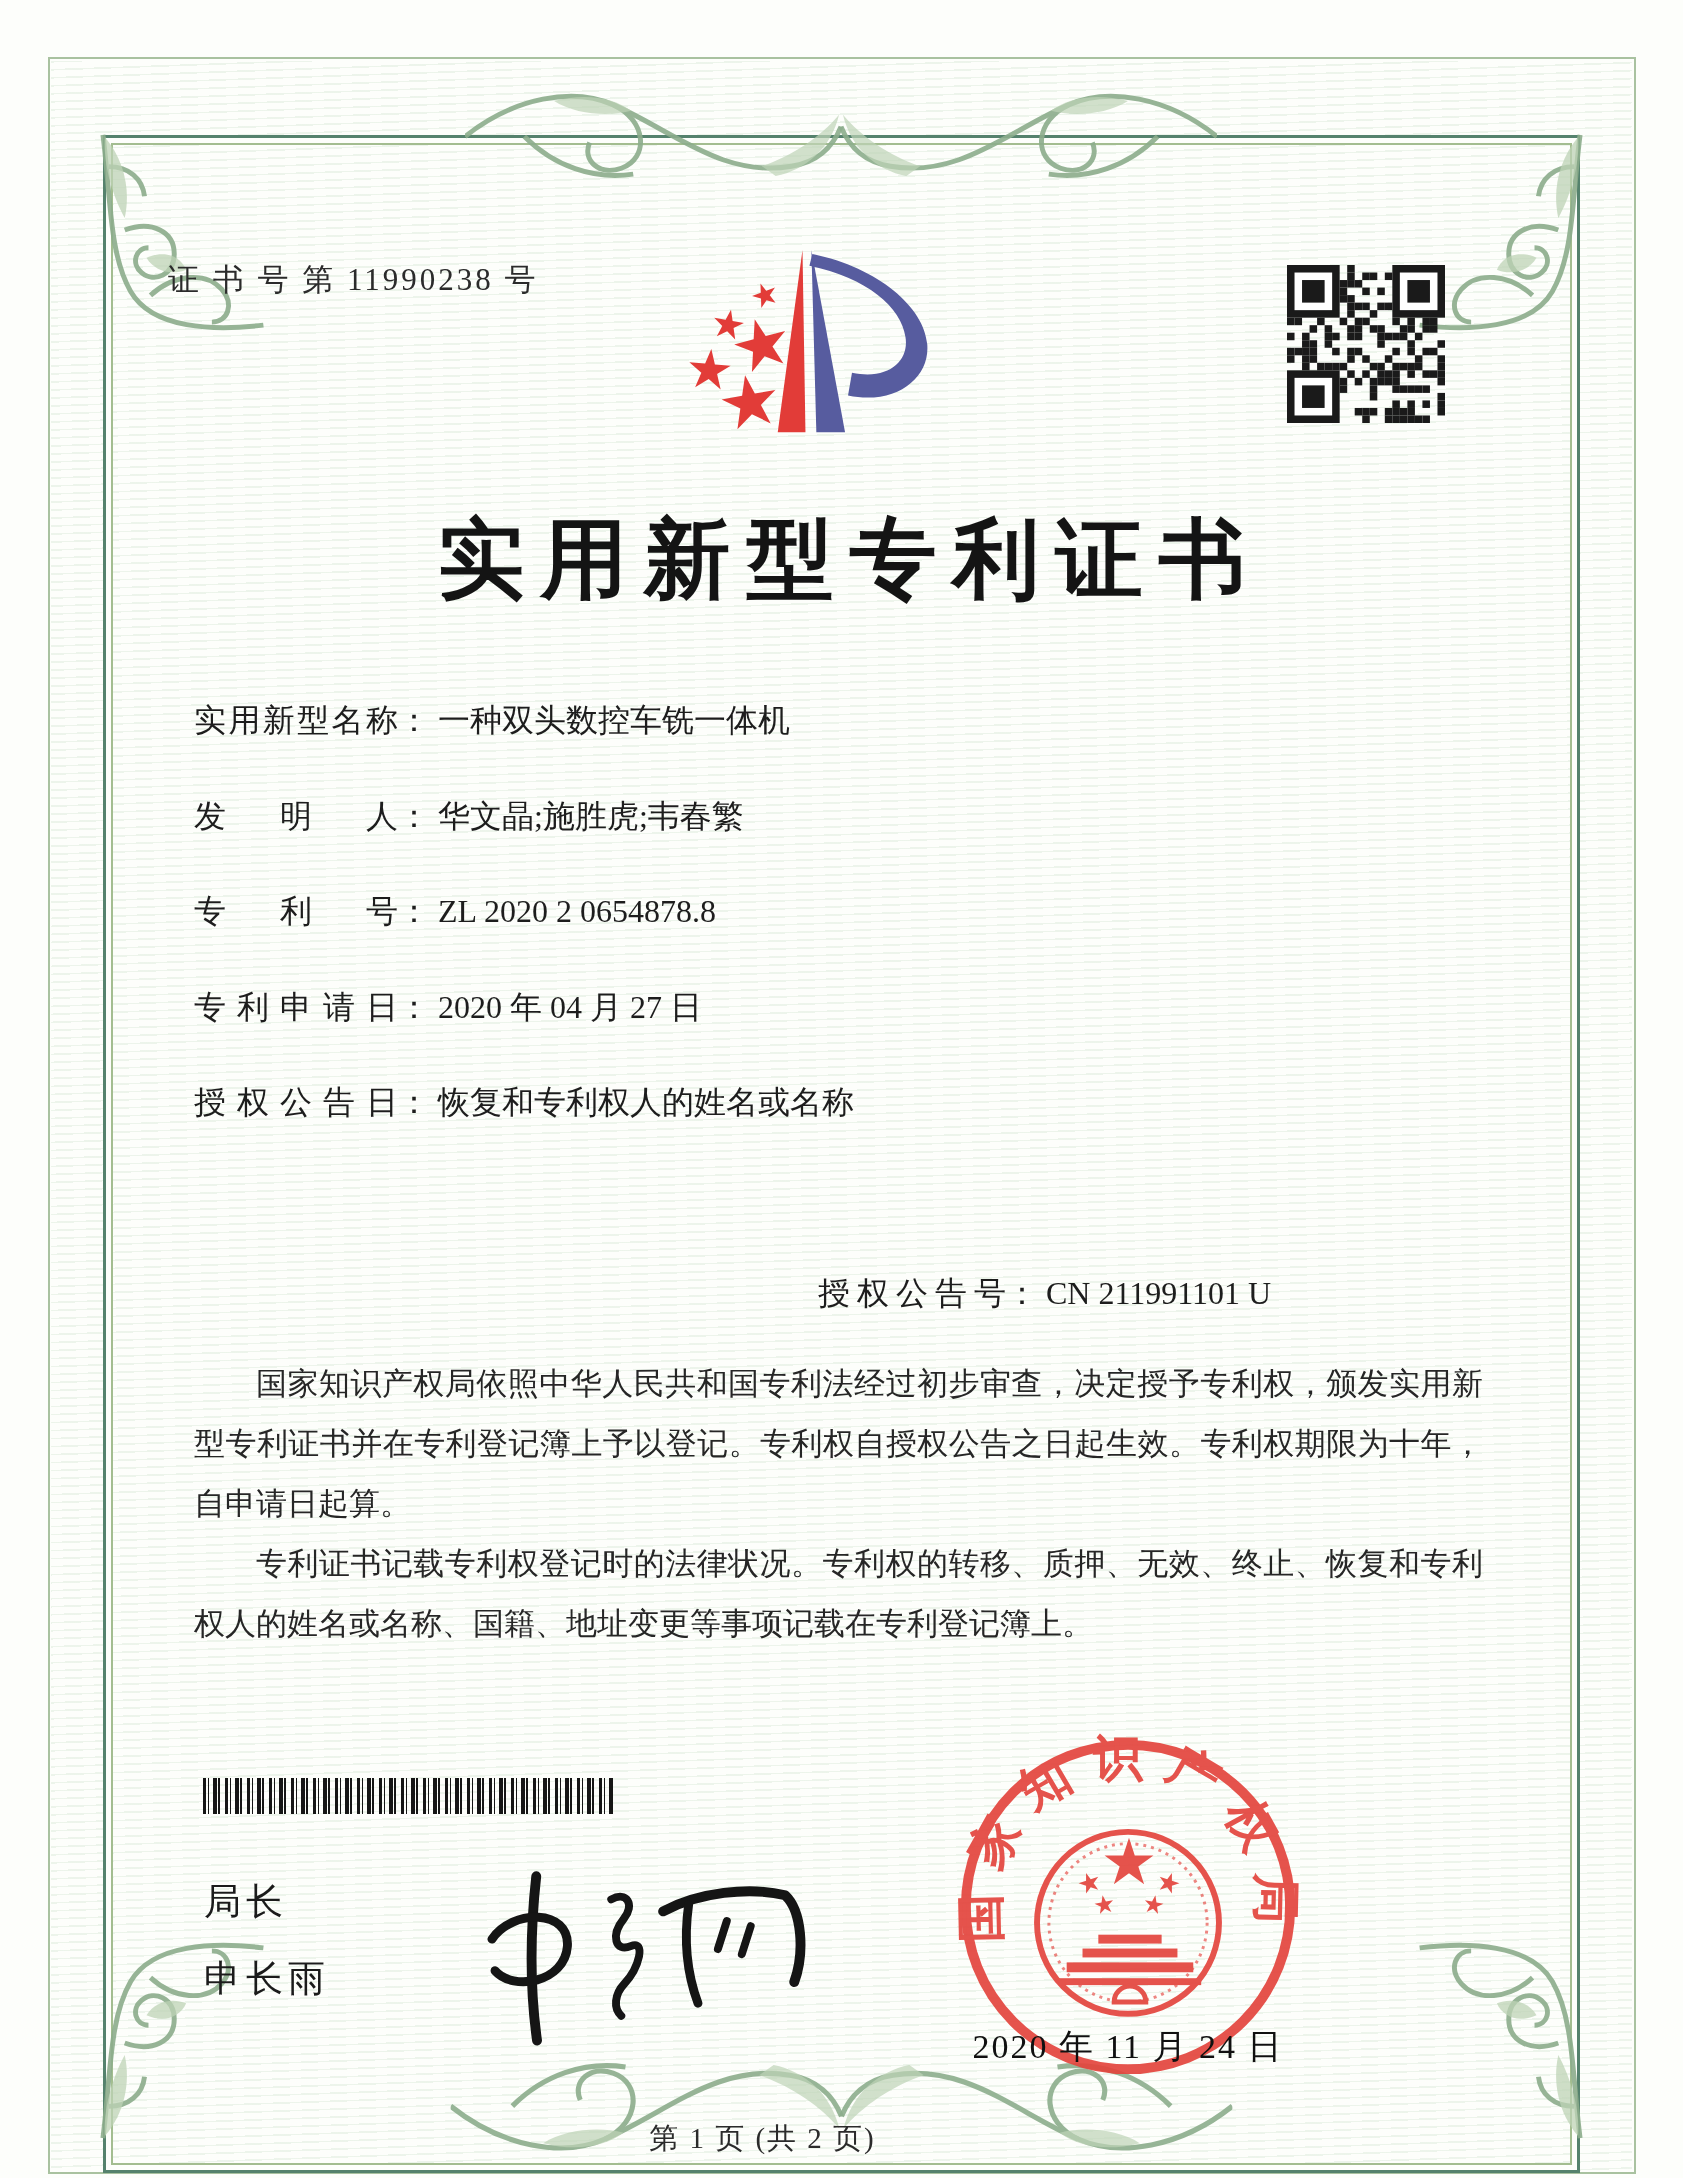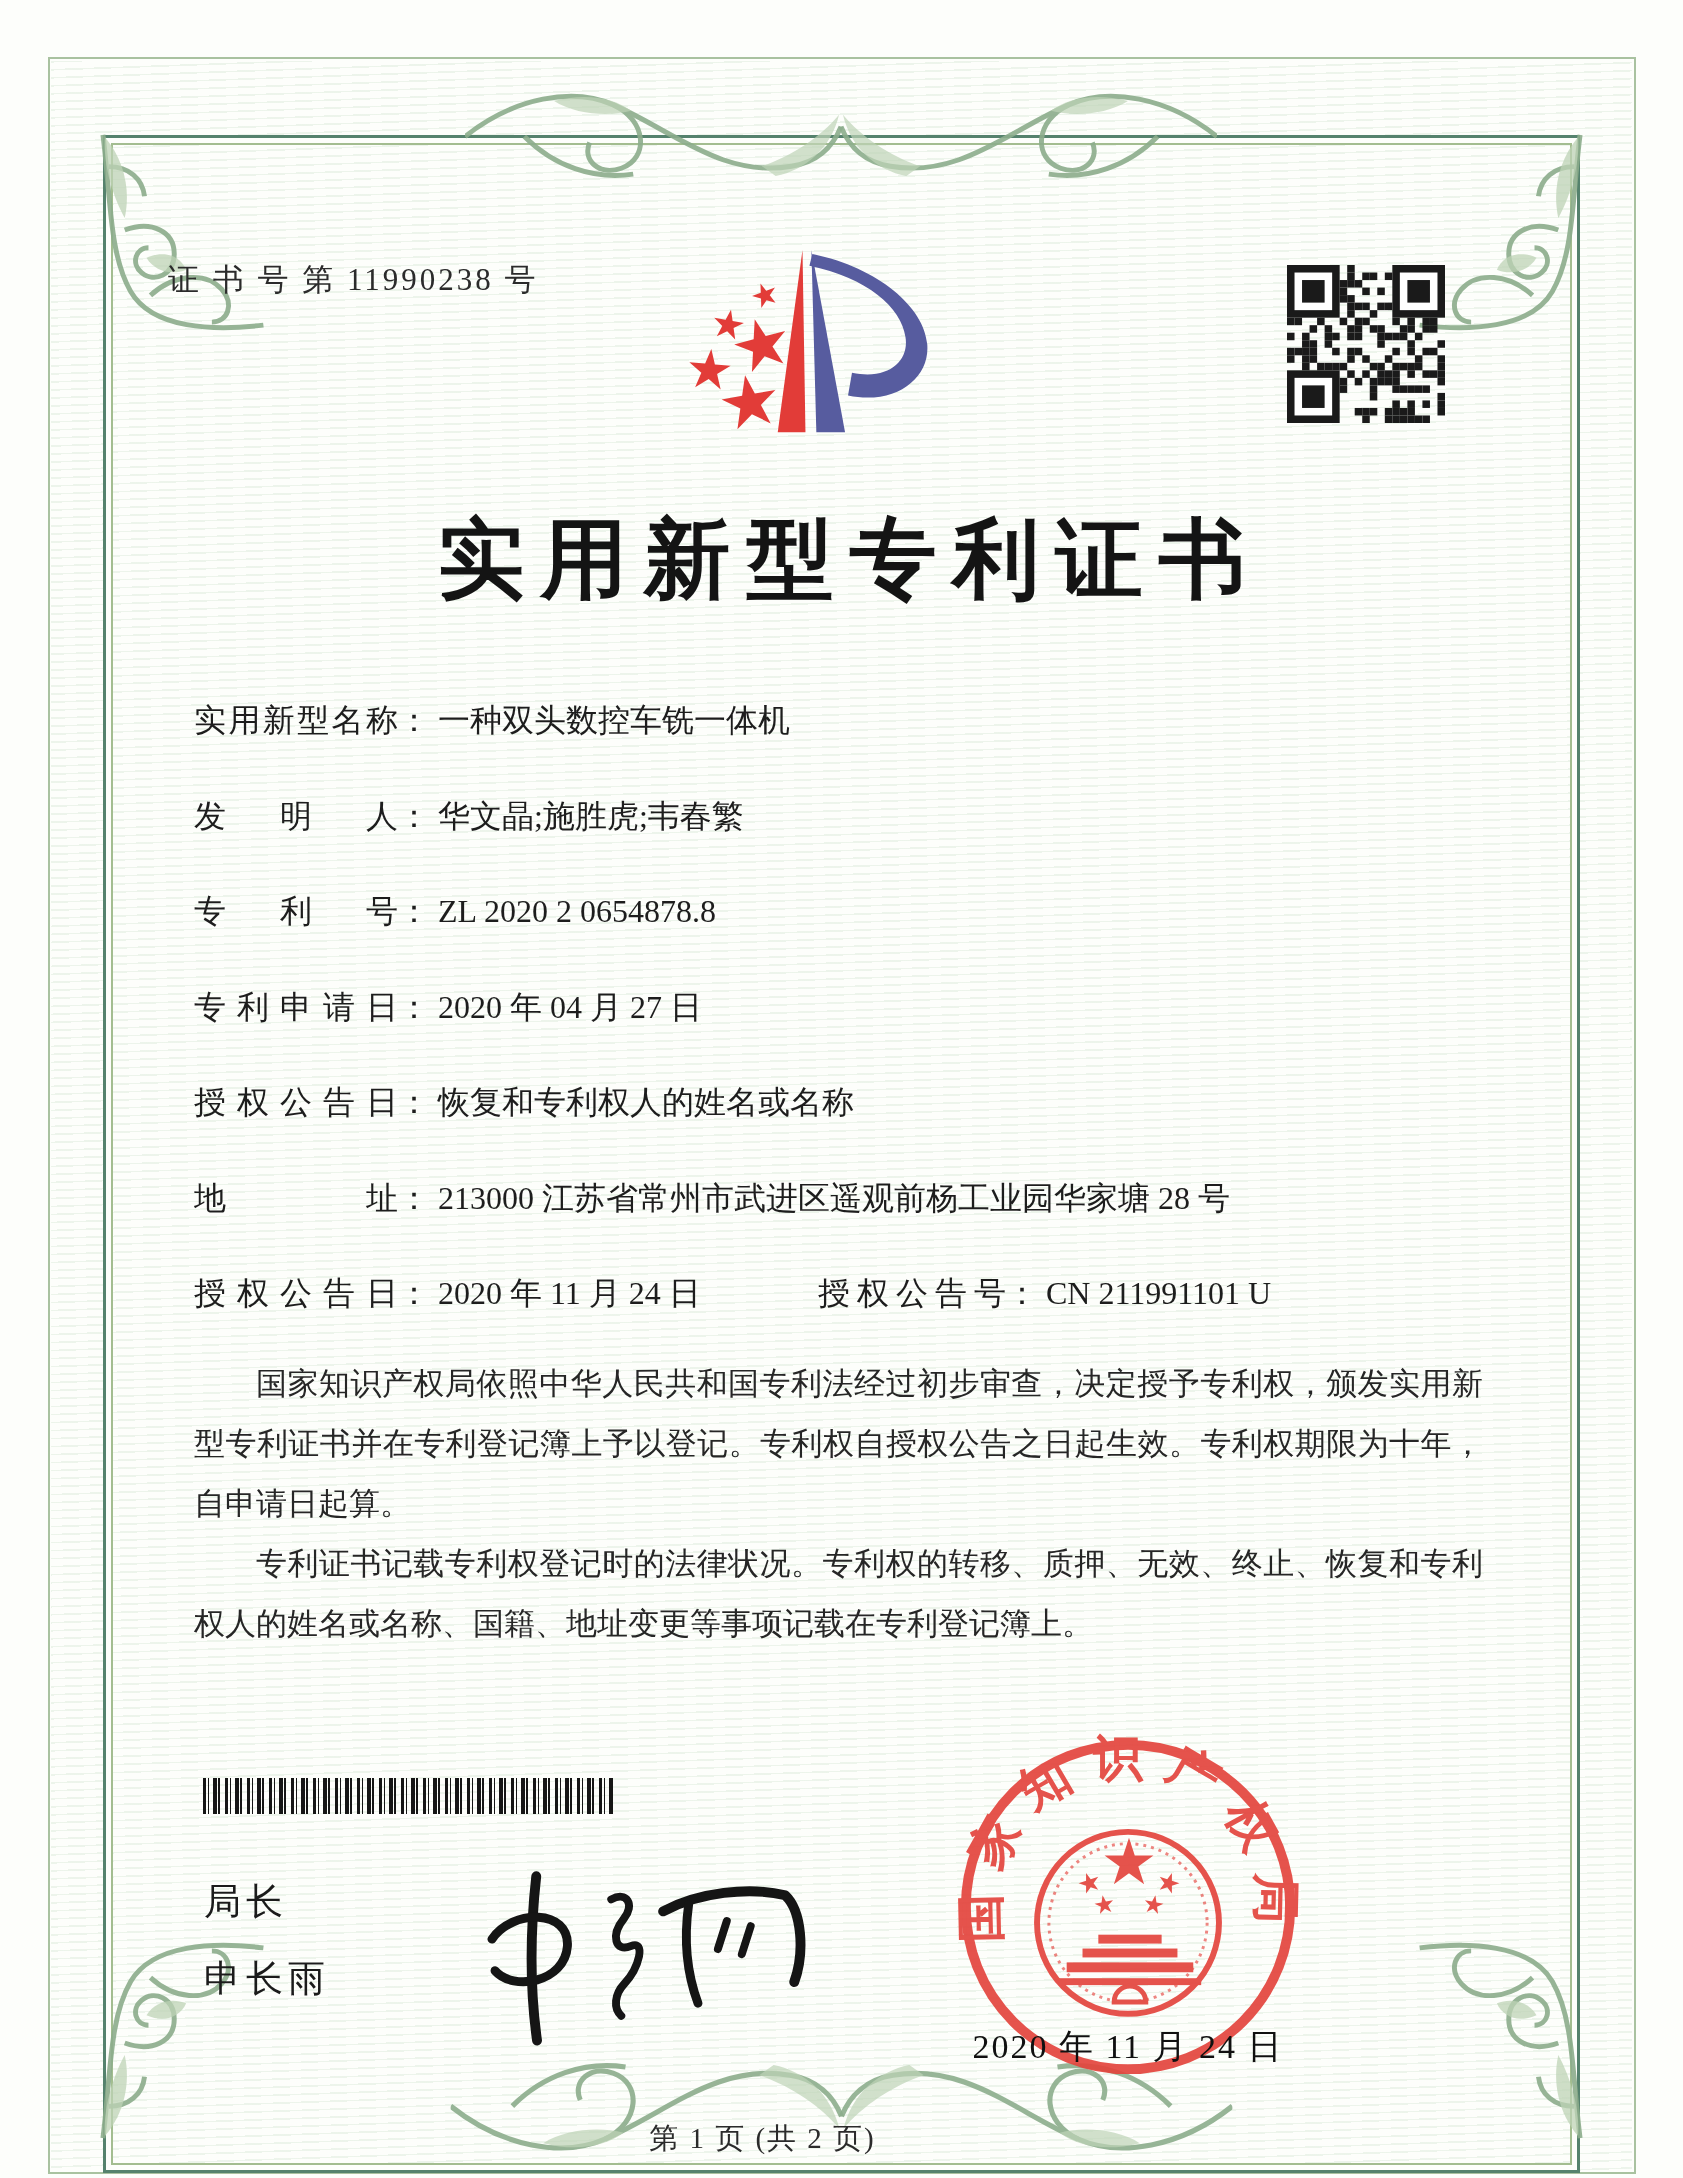--- a/index.html
+++ b/index.html
@@ -288,26 +288,20 @@
   </div>
   <div class="field" style="top:890px">
     <span class="flabel">专利号</span><span>：</span><span class="fvalue">ZL 2020 2 0654878.8</span>
   </div>
   <div class="field" style="top:986px">
     <span class="flabel">专利申请日</span><span>：</span><span class="fvalue">2020 年 04 月 27 日</span>
   </div>
   <div class="field" style="top:1081px">
     <span class="flabel">授权公告日</span><span>：</span><span class="fvalue">恢复和专利权人的姓名或名称</span>
   </div>
-  <div class="field" style="top:1177px">
-    <span class="flabel">地址</span><span>：</span><span class="fvalue">213000 江苏省常州市武进区遥观前杨工业园华家塘 28 号</span>
-  </div>
-  <div class="field" style="top:1272px">
-    <span class="flabel">授权公告日</span><span>：</span><span class="fvalue">2020 年 11 月 24 日</span>
-  </div>
   <div class="grant-no" style="top:1272px">
     <span class="flabel2">授权公告号</span><span>：</span><span class="fvalue">CN 211991101 U</span>
   </div>
 
   <div class="paragraphs">
     <p>国家知识产权局依照中华人民共和国专利法经过初步审查，决定授予专利权，颁发实用新型专利证书并在专利登记簿上予以登记。专利权自授权公告之日起生效。专利权期限为十年，自申请日起算。</p>
     <p>专利证书记载专利权登记时的法律状况。专利权的转移、质押、无效、终止、恢复和专利权人的姓名或名称、国籍、地址变更等事项记载在专利登记簿上。</p>
   </div>
 
   <div class="barcode"></div>

